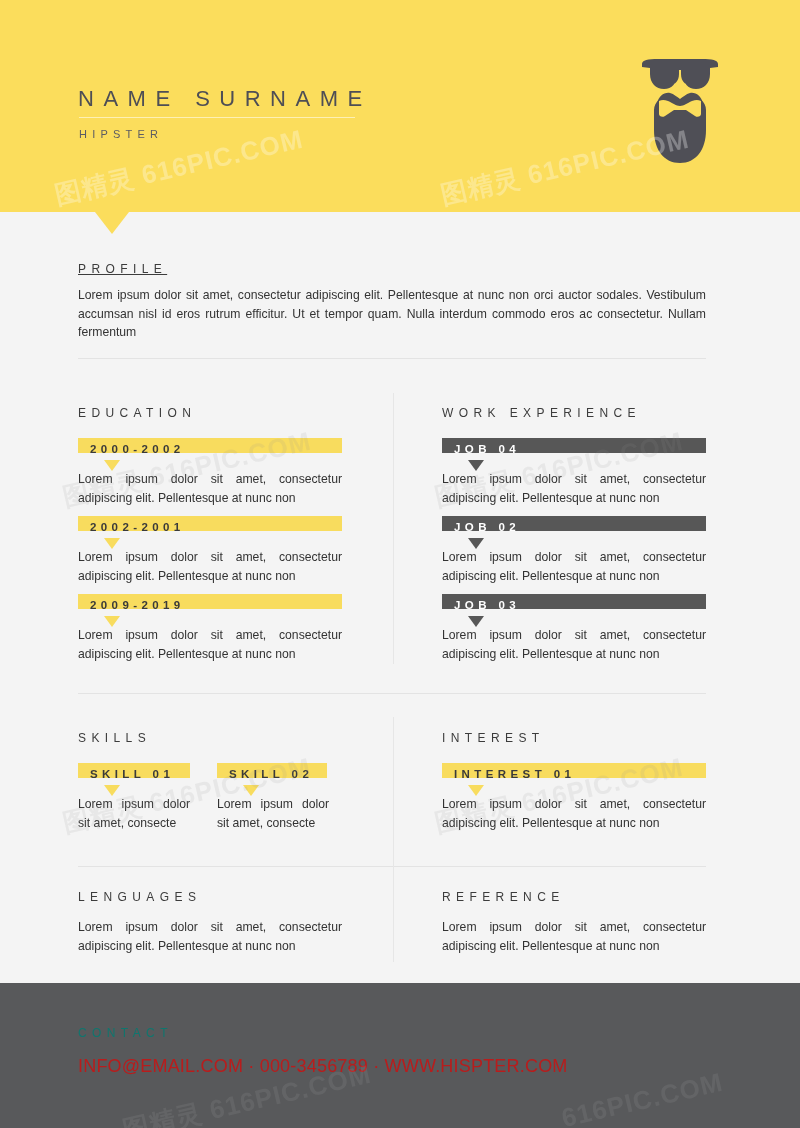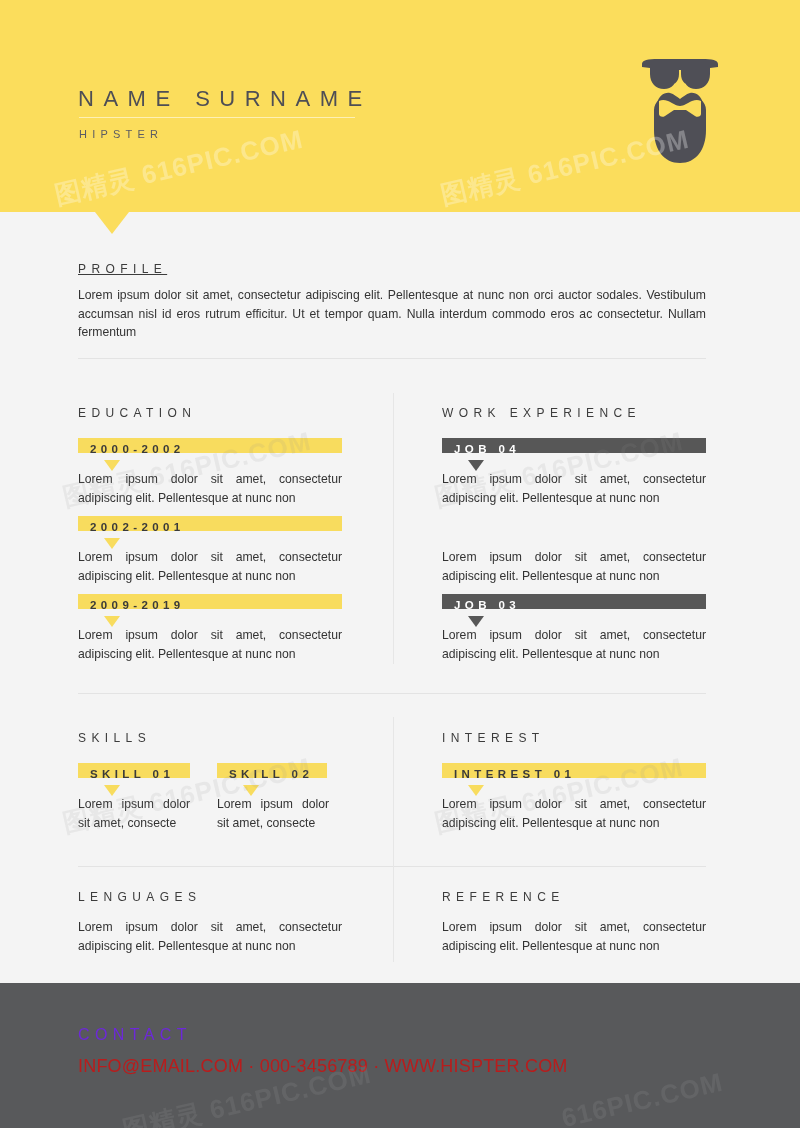--- a/index.html
+++ b/index.html
@@ -128,23 +128,23 @@
     position: absolute;
     left: 0; top: 983px;
     width: 800px;
     height: 145px;
     background: #58595b;
   }
   #contact-title {
     position: absolute;
     left: 78px;
     top: 1026px;
-    font-size: 16px;
+    font-size: 12px;
     letter-spacing: 5.4px;
-    color: #6d28d9;
+    color: #0f766e;
     white-space: nowrap;
   }
   #contact-line {
     position: absolute;
     left: 78px;
     top: 1056px;
     font-size: 18px;
     letter-spacing: 0.2px;
     color: #b91c1c;
     white-space: nowrap;
@@ -216,20 +216,24 @@
   <div class="body-text" style="left:78px; top:626px; width:264px;">Lorem ipsum dolor sit amet, consectetur adipiscing elit. Pellentesque at nunc non</div>
 
   <div class="section-title" style="left:442px; top:406px;">WORK EXPERIENCE</div>
 
   <div class="badge dark" style="left:442px; top:438px; width:264px;">
     <span>JOB 04</span>
     <span class="tip"></span>
   </div>
   <div class="body-text" style="left:442px; top:470px; width:264px;">Lorem ipsum dolor sit amet, consectetur adipiscing elit. Pellentesque at nunc non</div>
 
+  <div class="badge dark" style="left:442px; top:516px; width:264px;">
+    <span>JOB 02</span>
+    <span class="tip"></span>
+  </div>
   <div class="body-text" style="left:442px; top:548px; width:264px;">Lorem ipsum dolor sit amet, consectetur adipiscing elit. Pellentesque at nunc non</div>
 
   <div class="badge dark" style="left:442px; top:594px; width:264px;">
     <span>JOB 03</span>
     <span class="tip"></span>
   </div>
   <div class="body-text" style="left:442px; top:626px; width:264px;">Lorem ipsum dolor sit amet, consectetur adipiscing elit. Pellentesque at nunc non</div>
 
   <div class="vrule" style="left:393px; top:393px; height:271px;"></div>
 

